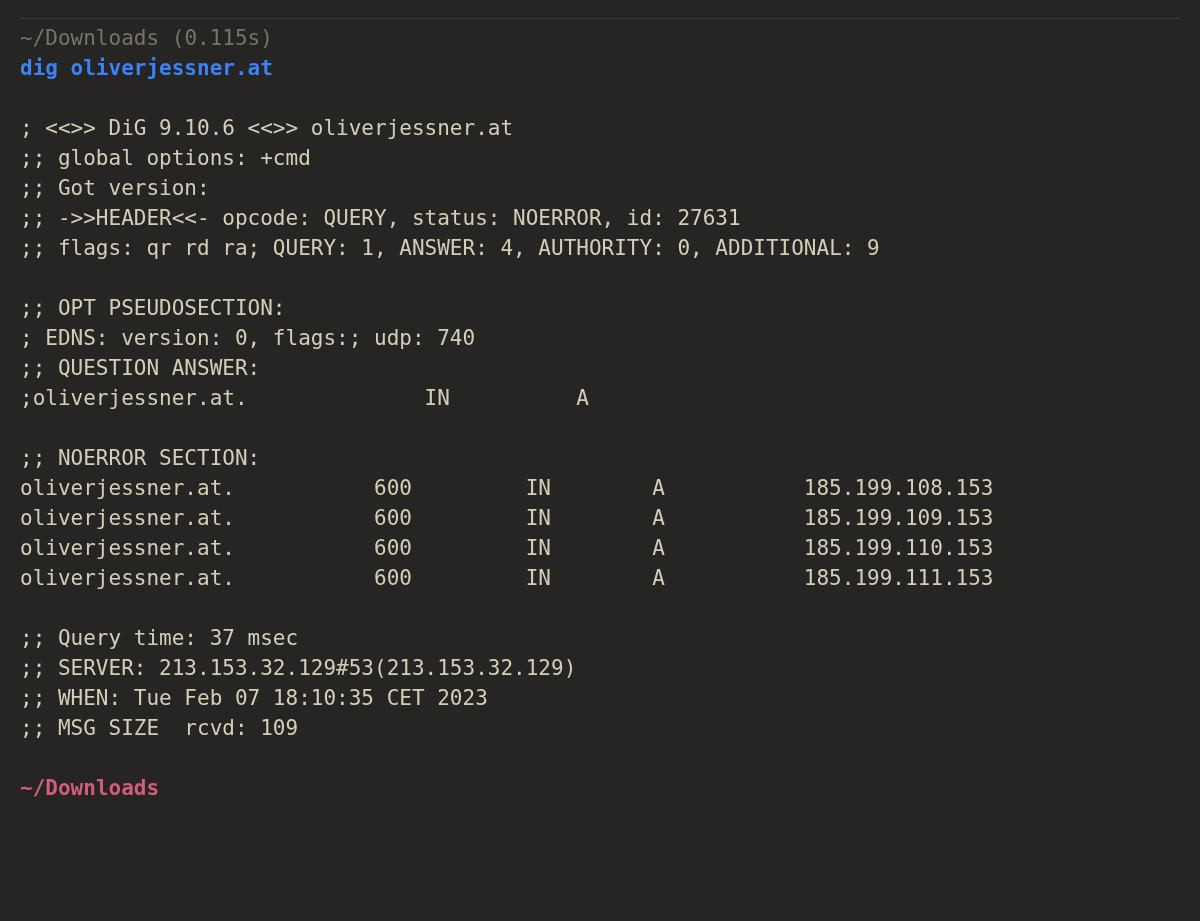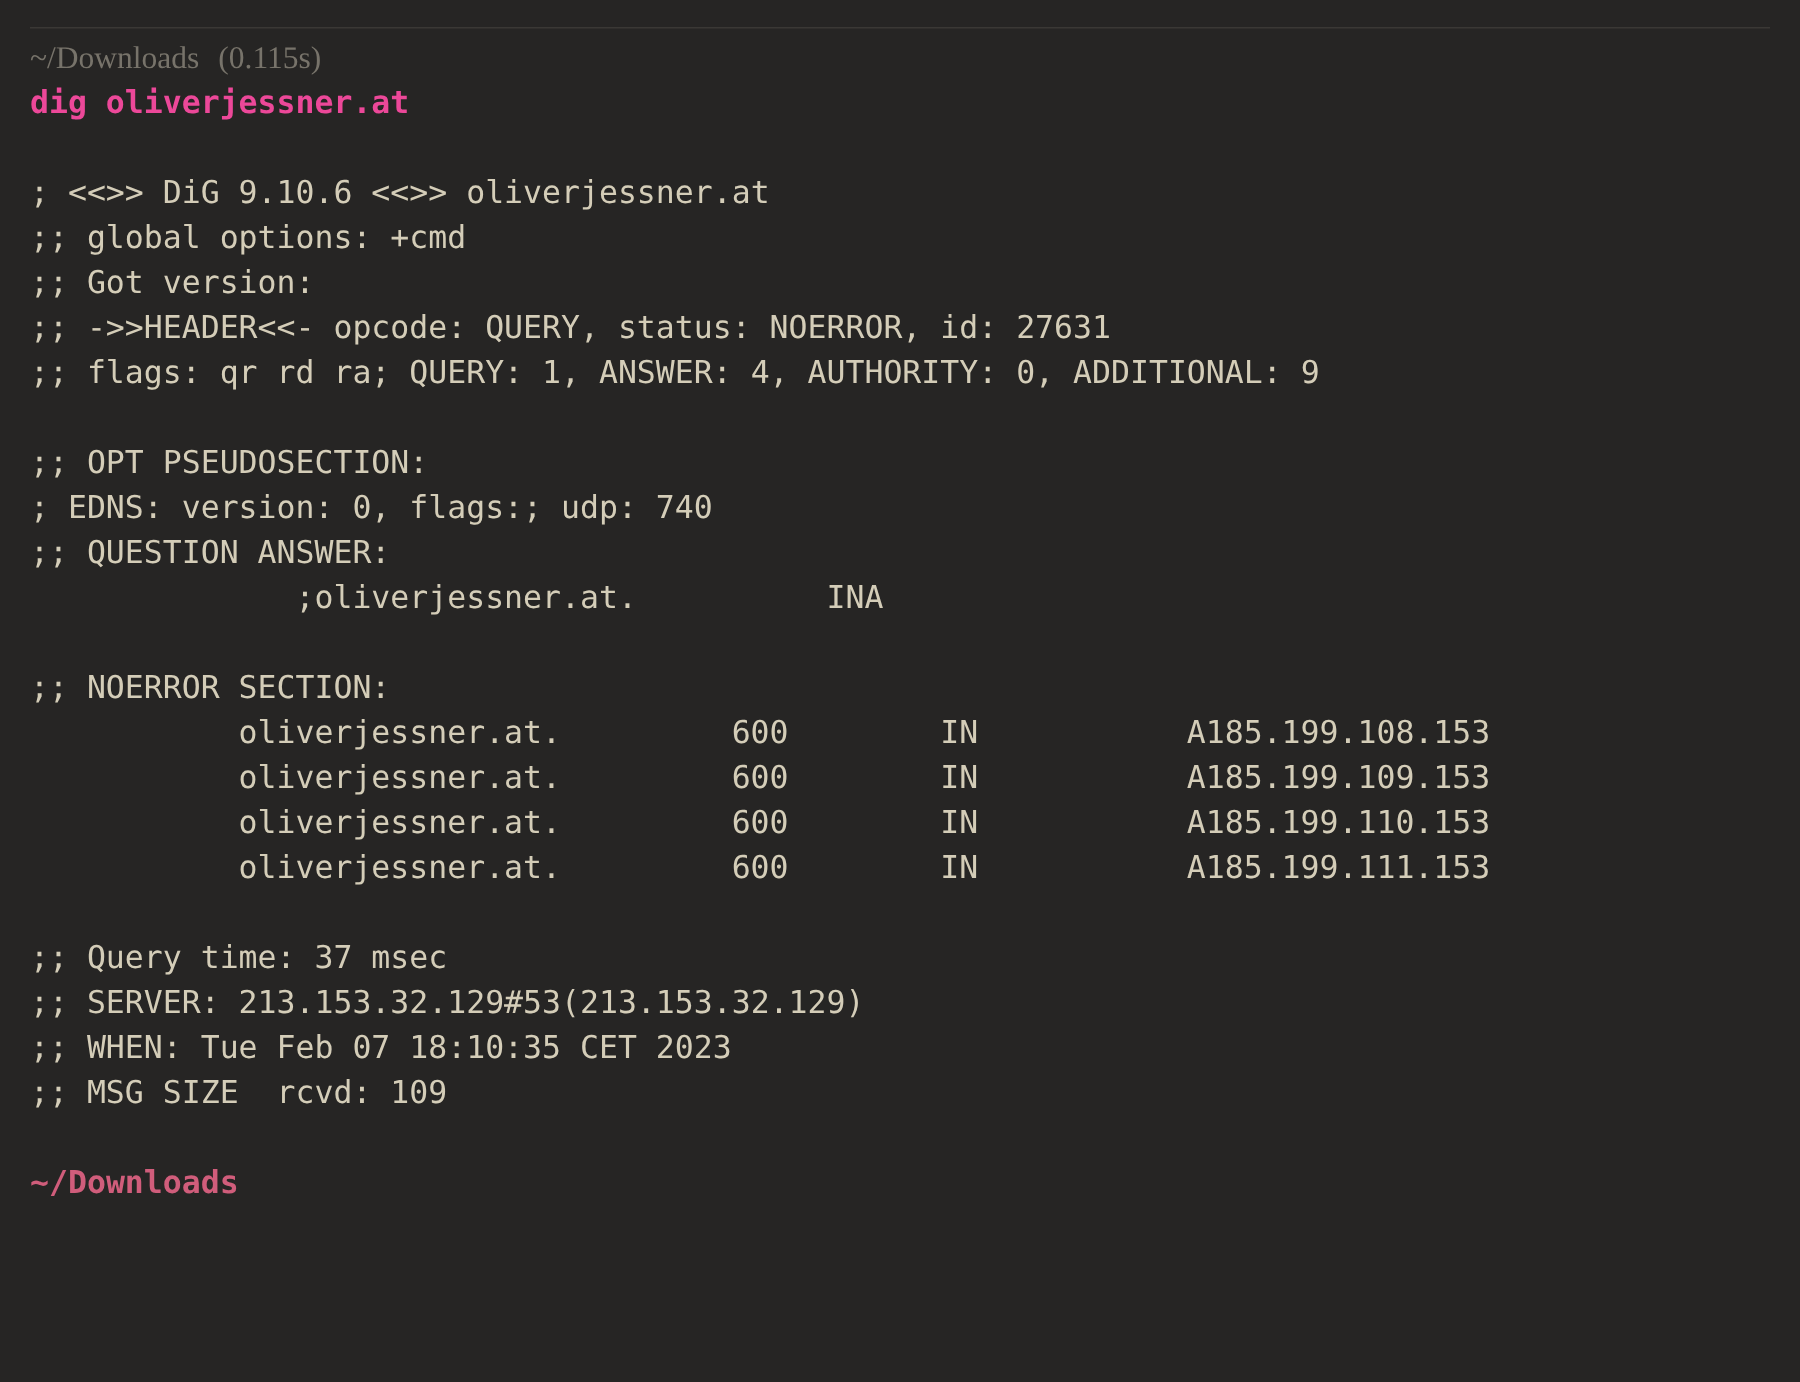--- a/index.html
+++ b/index.html
@@ -7,27 +7,27 @@
       background: #262524;
       color: #d4cdb8;
       font-family: "Menlo", "Monaco", "Consolas", monospace;
       font-size: 21px;
       line-height: 1.43;
       padding: 18px 20px;
       width: 1200px;
       height: 921px;
       overflow: hidden;
     }
-    .gray   { color: #77736a; font-family: Liberation Serif, serif; }
-    .normal { color: #ec4899; }
+    .gray   { color: #77736a; }
+    .normal { color: #3b82f6; }
     .bold   { font-weight: 700; }
     .pink   { color: #d05d7b; font-weight: 700; }
     .pink .tilde { color: #d05d7b; }
     pre { white-space: pre; }
-    .row span { display:inline-block;text-align:right; }
+    .row span { display:inline-block; }
     .c-name  { width: 28ch; }
     .c-ttl   { width: 12ch; }
     .c-class { width: 10ch; }
     .c-type  { width: 12ch; }
     .q-name  { width: 32ch; }
     .q-class { width: 12ch; }
     hr.top { border:none; border-top:1px solid #3a3835; margin-bottom:4px;}
   </style>
 </head>
 <body>

